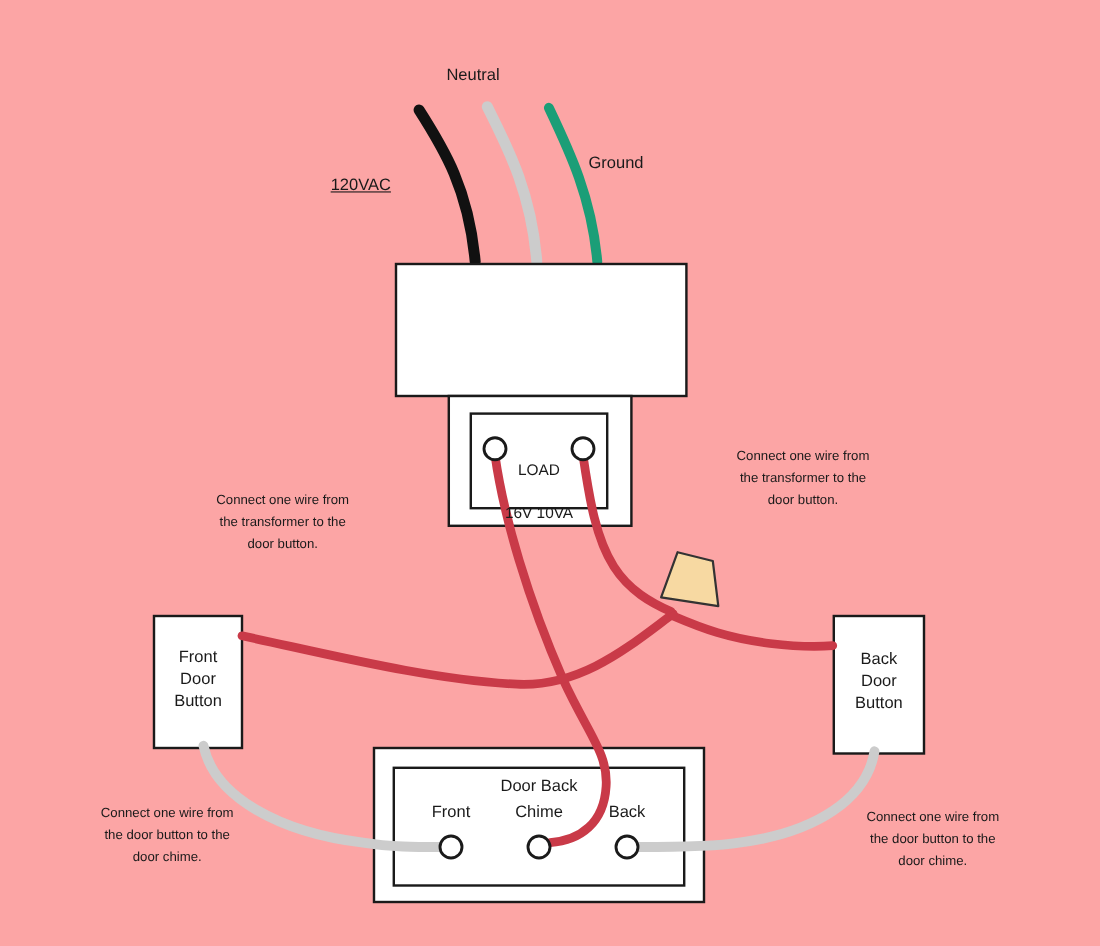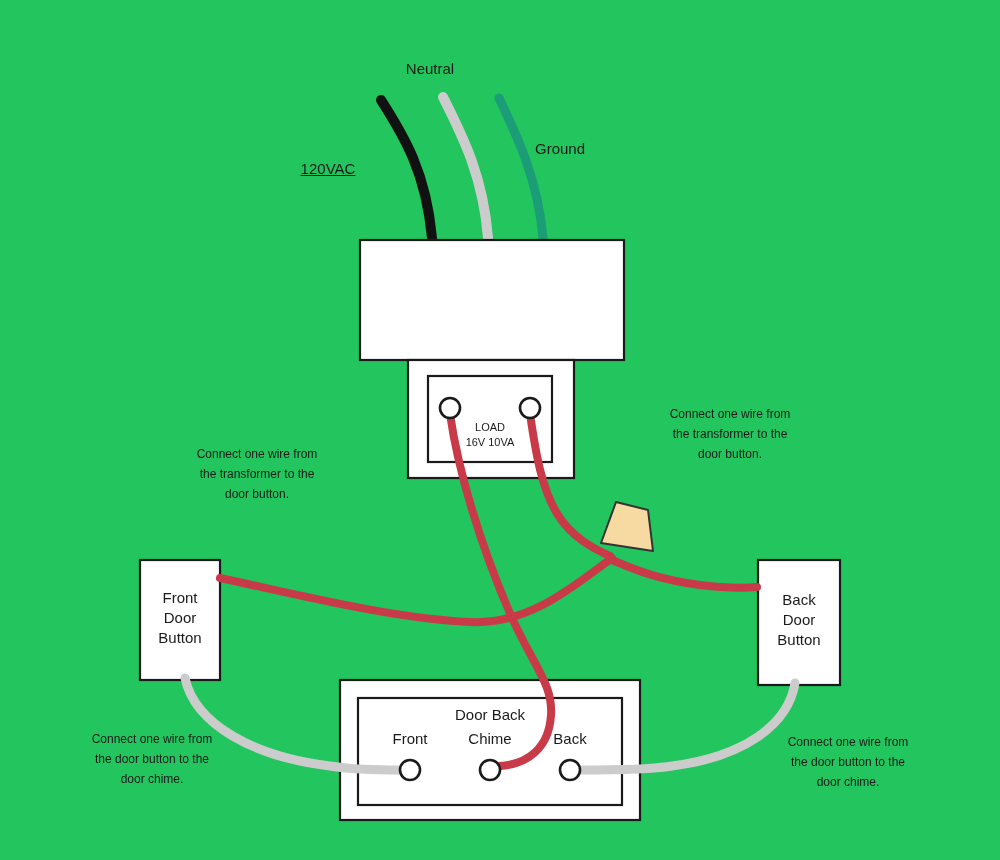--- a/index.html
+++ b/index.html
@@ -1,20 +1,20 @@
 <!DOCTYPE html>
 <html><head>
 <meta charset="utf-8">
 <style>
   html, body { margin: 0; padding: 0; background: #ffffff; }
   .stage {
     position: relative;
     width: 1000px;
     height: 860px;
-    background: #22c55e;
+    background: #fca5a5;
     font-family: "Liberation Sans", sans-serif;
     color: #1a1a1a;
     overflow: hidden;
   }
   .stage > svg { position: absolute; left: 0; top: 0; }
   .label {
     position: absolute;
     text-align: center;
     font-size: 15px;
     line-height: 20px;
@@ -29,21 +29,21 @@
   .annotation .ln, .boxlabel .ln { display: block; }
   .boxlabel {
     position: absolute;
     text-align: center;
     font-size: 15px;
     line-height: 20px;
   }
   .smalllabel {
     position: absolute;
     text-align: center;
-    font-size: 11px;
+    font-size: 14px;
     line-height: 15px;
   }
   .wire { fill: none; stroke-linecap: round; }
   .boxrect { fill: #ffffff; stroke: #1a1a1a; stroke-width: 2.2; }
   .terminal { fill: #ffffff; stroke: #1a1a1a; stroke-width: 2.6; }
   .nut { stroke: #333333; stroke-width: 2; stroke-linejoin: round; }
 </style>
 </head>
 <body>
 
@@ -80,21 +80,21 @@
 
     <path class="nut" fill="#f7d9a2" d="M616,502 L648,510 L653,551 L601,543 Z"></path>
   </svg>
 
   <div class="label" style="left:385px; top:59px; width:90px;">Neutral</div>
   <div class="label" style="left:283px; top:159px; width:90px;text-decoration:underline;">120VAC</div>
   <div class="label" style="left:515px; top:139px; width:90px;">Ground</div>
 
   <div class="smalllabel" style="left:428px; top:420px; width:124px;">
     <span class="ln" style="display:block;">LOAD</span>
-    <span class="ln" style="display:block;">16V 10VA</span>
+    <span class="ln" style="display:block;margin-top:24px;">16V 10VA</span>
   </div>
 
   <div class="annotation" style="left:171px; top:444px; width:172px;">
     <span class="ln">Connect one wire from</span>
     <span class="ln">the transformer to the</span>
     <span class="ln">door button.</span>
   </div>
   <div class="annotation" style="left:644px; top:404px; width:172px;">
     <span class="ln">Connect one wire from</span>
     <span class="ln">the transformer to the</span>

